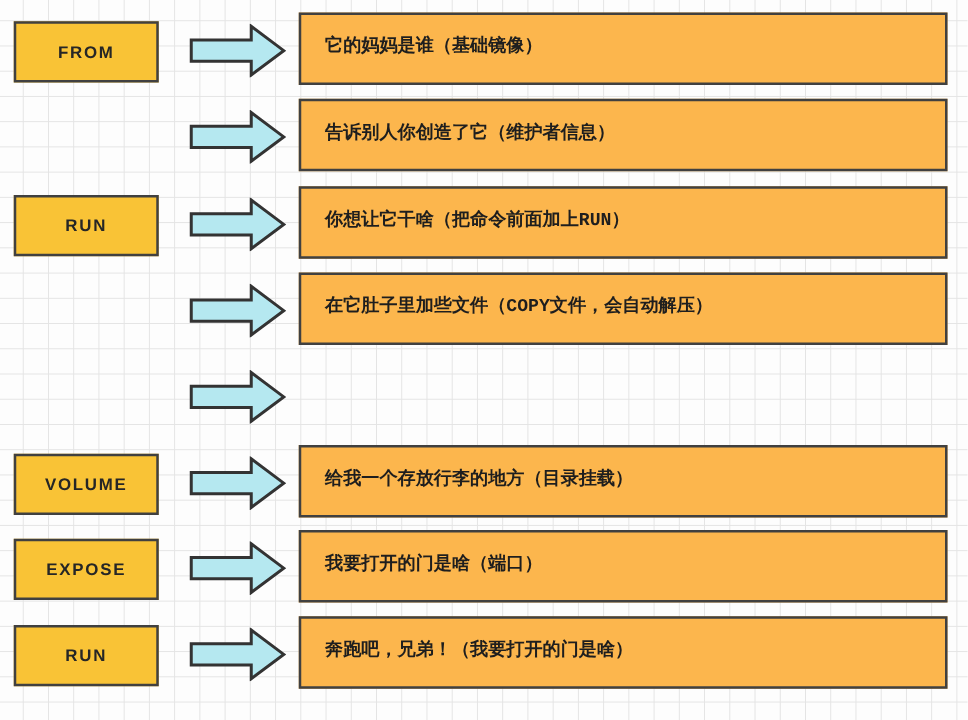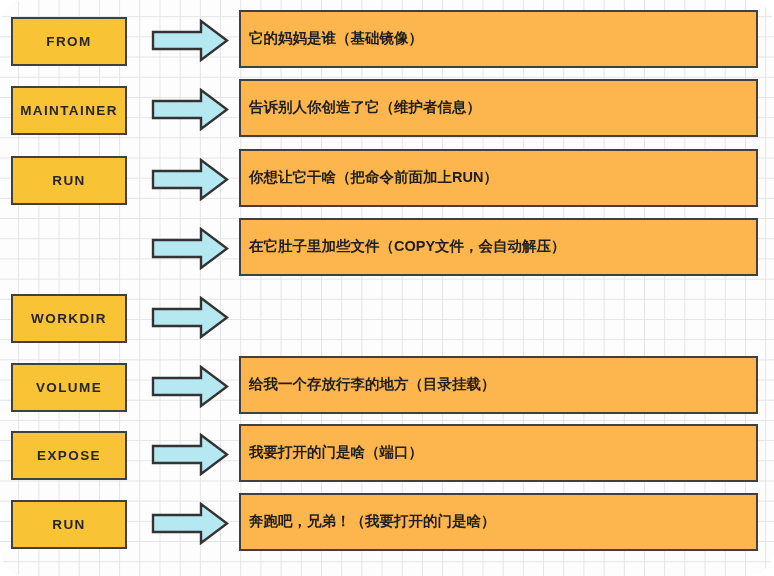--- a/index.html
+++ b/index.html
@@ -17,21 +17,20 @@
     position: relative;
     width: 774px;
     height: 576px;
     background-color: #fdfdfd;
     background-image:
       linear-gradient(to right, #e4e4e4 1px, transparent 1px),
       linear-gradient(to bottom, #e4e4e4 1px, transparent 1px);
     background-size: 20.2px 20.2px;
     background-position: -2px -4px;
     overflow: hidden;
-    border-radius: 27px;
   }
   .row {
     position: absolute;
     left: 0;
     width: 774px;
     height: 69px;
   }
   .cmd-box {
     position: absolute;
     left: 11px;
@@ -74,23 +73,24 @@
     background: #fcb64d;
     border: 2px solid #404040;
     box-sizing: content-box;
     display: flex;
     align-items: center;
   }
   .desc-label {
     font-size: 14.5px;
     font-weight: bold;
     color: #1e1e1e;
-    padding-left: 8px;
+    padding-left: 19px;
     line-height: 1.2;
     white-space: nowrap;
+    font-family: Liberation Mono, monospace;
   }
 </style>
 </head>
 <body>
 
 <div id="canvas">
 
   <div class="row" style="top:10px;">
     <div class="cmd-box">
       <span class="cmd-label">FROM</span>
@@ -99,23 +99,20 @@
       <svg viewBox="0 0 78 43" xmlns="http://www.w3.org/2000/svg">
         <polygon points="2,13 50,13 50,2 76,21.5 50,41 50,30 2,30" fill="#b5e8f0" stroke="#333333" stroke-width="2.4" stroke-linejoin="miter"></polygon>
       </svg>
     </div>
     <div class="desc-box">
       <span class="desc-label">它的妈妈是谁（基础镜像）</span>
     </div>
   </div>
 
   <div class="row" style="top:79px;">
-    <div class="cmd-box">
-      <span class="cmd-label">MAINTAINER</span>
-    </div>
     <div class="arrow">
       <svg viewBox="0 0 78 43" xmlns="http://www.w3.org/2000/svg">
         <polygon points="2,13 50,13 50,2 76,21.5 50,41 50,30 2,30" fill="#b5e8f0" stroke="#333333" stroke-width="2.4" stroke-linejoin="miter"></polygon>
       </svg>
     </div>
     <div class="desc-box">
       <span class="desc-label">告诉别人你创造了它（维护者信息）</span>
     </div>
   </div>
 
@@ -138,23 +135,20 @@
       <svg viewBox="0 0 78 43" xmlns="http://www.w3.org/2000/svg">
         <polygon points="2,13 50,13 50,2 76,21.5 50,41 50,30 2,30" fill="#b5e8f0" stroke="#333333" stroke-width="2.4" stroke-linejoin="miter"></polygon>
       </svg>
     </div>
     <div class="desc-box">
       <span class="desc-label">在它肚子里加些文件（COPY文件，会自动解压）</span>
     </div>
   </div>
 
   <div class="row" style="top:287px;">
-    <div class="cmd-box">
-      <span class="cmd-label">WORKDIR</span>
-    </div>
     <div class="arrow">
       <svg viewBox="0 0 78 43" xmlns="http://www.w3.org/2000/svg">
         <polygon points="2,13 50,13 50,2 76,21.5 50,41 50,30 2,30" fill="#b5e8f0" stroke="#333333" stroke-width="2.4" stroke-linejoin="miter"></polygon>
       </svg>
     </div>
   </div>
 
   <div class="row" style="top:356px;">
     <div class="cmd-box">
       <span class="cmd-label">VOLUME</span>

